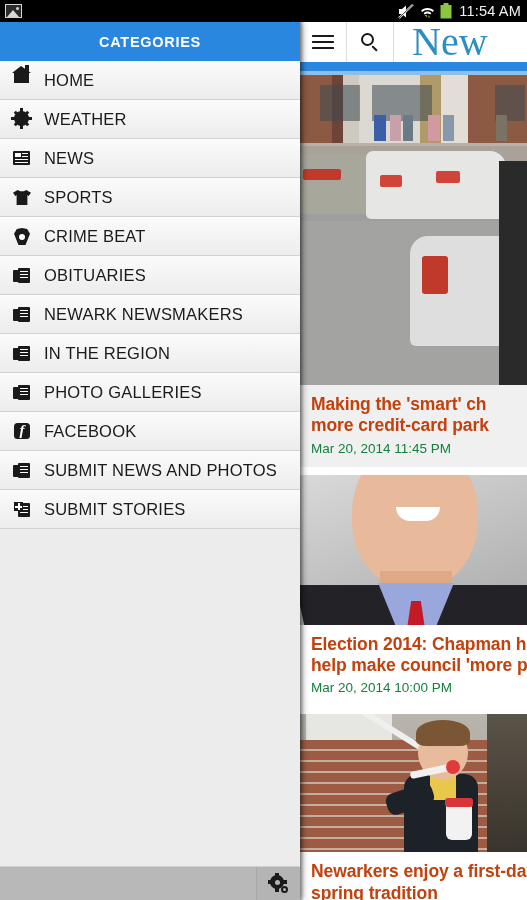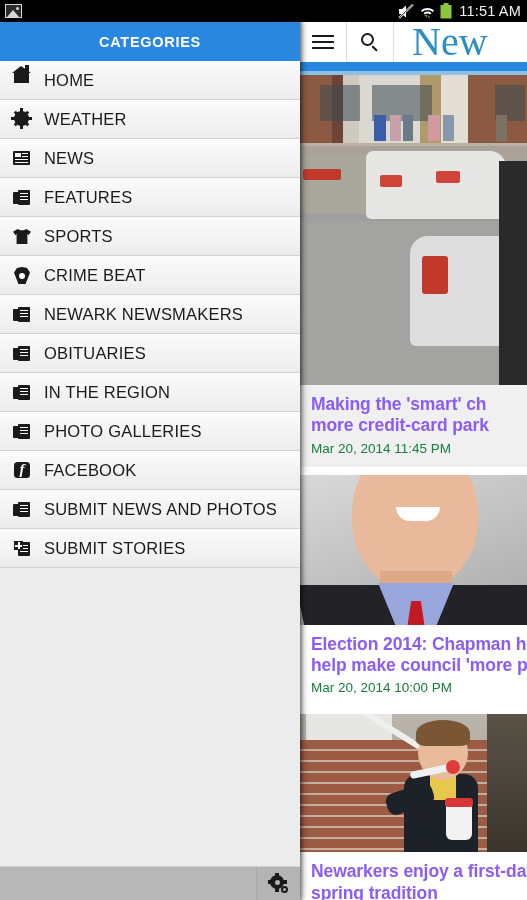--- a/index.html
+++ b/index.html
@@ -66,21 +66,21 @@
   }
   .blue-band { height: 9px; background: #2a87e0; }
 
   
   .feed { background: #ffffff; }
   .card { background: #ffffff; }
   .card-photo { width: 227px; position: relative; overflow: hidden; display:block; }
   .card-text { padding: 9px 11px 11px 11px; background: #f0f0f0; }
   .card-text.plain { background: #ffffff; }
   .headline {
-    font-size: 17.5px; font-weight: bold; color: #8b5cf6;
+    font-size: 17.5px; font-weight: bold; color: #c2410c;
     line-height: 1.22; white-space: nowrap; letter-spacing: -0.1px;
   }
   .timestamp { font-size: 13.5px; color: #15803d; margin-top: 4px; white-space: nowrap;}
   .card-sep { height: 8px; background: #ffffff; }
 
   
   .photo-street { height: 314px; background: linear-gradient(#8fbfe4 0 4%, #c8c4bc 4% 10%, #b9b0a6 10% 24%, #a8a29a 24% 30%, #9e9e9e 30% 52%, #999 52% 100%); }
   .ps-bldg { position:absolute; left:0; top:4px; width:227px; height:68px;
      background: linear-gradient(90deg,#8c5a43 0 14%, #6d4435 14% 19%, #cfcac0 19% 26%, #dcd9d2 26% 53%, #b09a6a 53% 62%, #e2ded6 62% 74%, #8c5a43 74% 100%);}
   .ps-win { position:absolute; top:14px; height:36px; background:#3e4a52; opacity:.55;}
@@ -235,21 +235,21 @@
       <svg width="15" height="15" viewBox="0 0 15 15">
         <path d="M7.5,4 C10.2,4 12.5,5.1 14,6.7 L12.8,8 C11.5,6.7 9.6,5.9 7.5,5.9 C5.4,5.9 3.5,6.7 2.2,8 L1,6.7 C2.5,5.1 4.8,4 7.5,4 Z" fill="#ffffff"></path>
         <path d="M7.5,7.6 C9.1,7.6 10.5,8.3 11.4,9.3 L10.2,10.5 C9.5,9.8 8.6,9.4 7.5,9.4 C6.4,9.4 5.5,9.8 4.8,10.5 L3.6,9.3 C4.5,8.3 5.9,7.6 7.5,7.6 Z" fill="#ffffff"></path>
         <path d="M4.5,11 L6.8,13.6 L6.8,11 Z" fill="#f0a030"></path>
         <path d="M10.5,13.6 L8.2,11 L8.2,13.6 Z" fill="#3ab54a"></path>
       </svg>
       <svg width="12" height="16" viewBox="0 0 12 16">
         <rect x="3.5" y="0" width="5" height="2" fill="#8cc63f"></rect>
         <rect x="0.5" y="2" width="11" height="13.5" fill="#8cc63f"></rect>
       </svg>
-      <span class="sb-time">11:51 AM</span>
+      <span class="sb-time">11:54 AM</span>
     </div>
   </div>
 
   <div class="content-pane">
 
     <div class="toolbar">
       <div class="tb-btn">
         <div class="hamburger">
           <span></span>
             <span></span>
@@ -377,45 +377,46 @@
               <span class="p1"></span>
               <span class="p2"></span>
               <span class="p3"></span>
               <span class="p4"></span>
               <span class="p5"></span>
             </i>
         </span>
         <span class="nav-label">NEWS</span>
       </div>
 
+
+      <div class="nav-item">
+        <span class="nav-icon">
+            <i class="i-shirt"></i>
+          </span>
+        <span class="nav-label">SPORTS</span>
+      </div>
+
+      <div class="nav-item">
+        <span class="nav-icon">
+            <i class="i-badge"></i>
+          </span>
+        <span class="nav-label">CRIME BEAT</span>
+      </div>
+
       <div class="nav-item">
         <span class="nav-icon">
           <i class="i-docs">
               <span class="back"></span>
               <span class="front"></span>
               <span class="ln" style="top:3px;"></span>
               <span class="ln" style="top:6px;"></span>
               <span class="ln" style="top:9px;"></span>
             </i>
         </span>
-        <span class="nav-label">FEATURES</span>
-      </div>
-
-      <div class="nav-item">
-        <span class="nav-icon">
-            <i class="i-shirt"></i>
-          </span>
-        <span class="nav-label">SPORTS</span>
-      </div>
-
-      <div class="nav-item">
-        <span class="nav-icon">
-            <i class="i-badge"></i>
-          </span>
-        <span class="nav-label">CRIME BEAT</span>
+        <span class="nav-label">OBITUARIES</span>
       </div>
 
       <div class="nav-item">
         <span class="nav-icon">
           <i class="i-docs">
               <span class="back"></span>
               <span class="front"></span>
               <span class="ln" style="top:3px;"></span>
               <span class="ln" style="top:6px;"></span>
               <span class="ln" style="top:9px;"></span>
@@ -427,66 +428,53 @@
       <div class="nav-item">
         <span class="nav-icon">
           <i class="i-docs">
               <span class="back"></span>
               <span class="front"></span>
               <span class="ln" style="top:3px;"></span>
               <span class="ln" style="top:6px;"></span>
               <span class="ln" style="top:9px;"></span>
             </i>
         </span>
-        <span class="nav-label">OBITUARIES</span>
+        <span class="nav-label">IN THE REGION</span>
       </div>
 
       <div class="nav-item">
         <span class="nav-icon">
           <i class="i-docs">
               <span class="back"></span>
               <span class="front"></span>
               <span class="ln" style="top:3px;"></span>
               <span class="ln" style="top:6px;"></span>
               <span class="ln" style="top:9px;"></span>
             </i>
         </span>
-        <span class="nav-label">IN THE REGION</span>
+        <span class="nav-label">PHOTO GALLERIES</span>
+      </div>
+
+      <div class="nav-item">
+        <span class="nav-icon">
+            <i class="i-fb"></i>
+          </span>
+        <span class="nav-label">FACEBOOK</span>
       </div>
 
       <div class="nav-item">
         <span class="nav-icon">
           <i class="i-docs">
               <span class="back"></span>
               <span class="front"></span>
               <span class="ln" style="top:3px;"></span>
               <span class="ln" style="top:6px;"></span>
               <span class="ln" style="top:9px;"></span>
             </i>
         </span>
-        <span class="nav-label">PHOTO GALLERIES</span>
-      </div>
-
-      <div class="nav-item">
-        <span class="nav-icon">
-            <i class="i-fb"></i>
-          </span>
-        <span class="nav-label">FACEBOOK</span>
-      </div>
-
-      <div class="nav-item">
-        <span class="nav-icon">
-          <i class="i-docs">
-              <span class="back"></span>
-              <span class="front"></span>
-              <span class="ln" style="top:3px;"></span>
-              <span class="ln" style="top:6px;"></span>
-              <span class="ln" style="top:9px;"></span>
-            </i>
-        </span>
         <span class="nav-label">SUBMIT NEWS AND PHOTOS</span>
       </div>
 
       <div class="nav-item">
         <span class="nav-icon">
           <i class="i-savedoc">
               <span class="sheet"></span>
               <span class="ln" style="top:4px;"></span>
               <span class="ln" style="top:7px;"></span>
               <span class="ln" style="top:10px;"></span>

